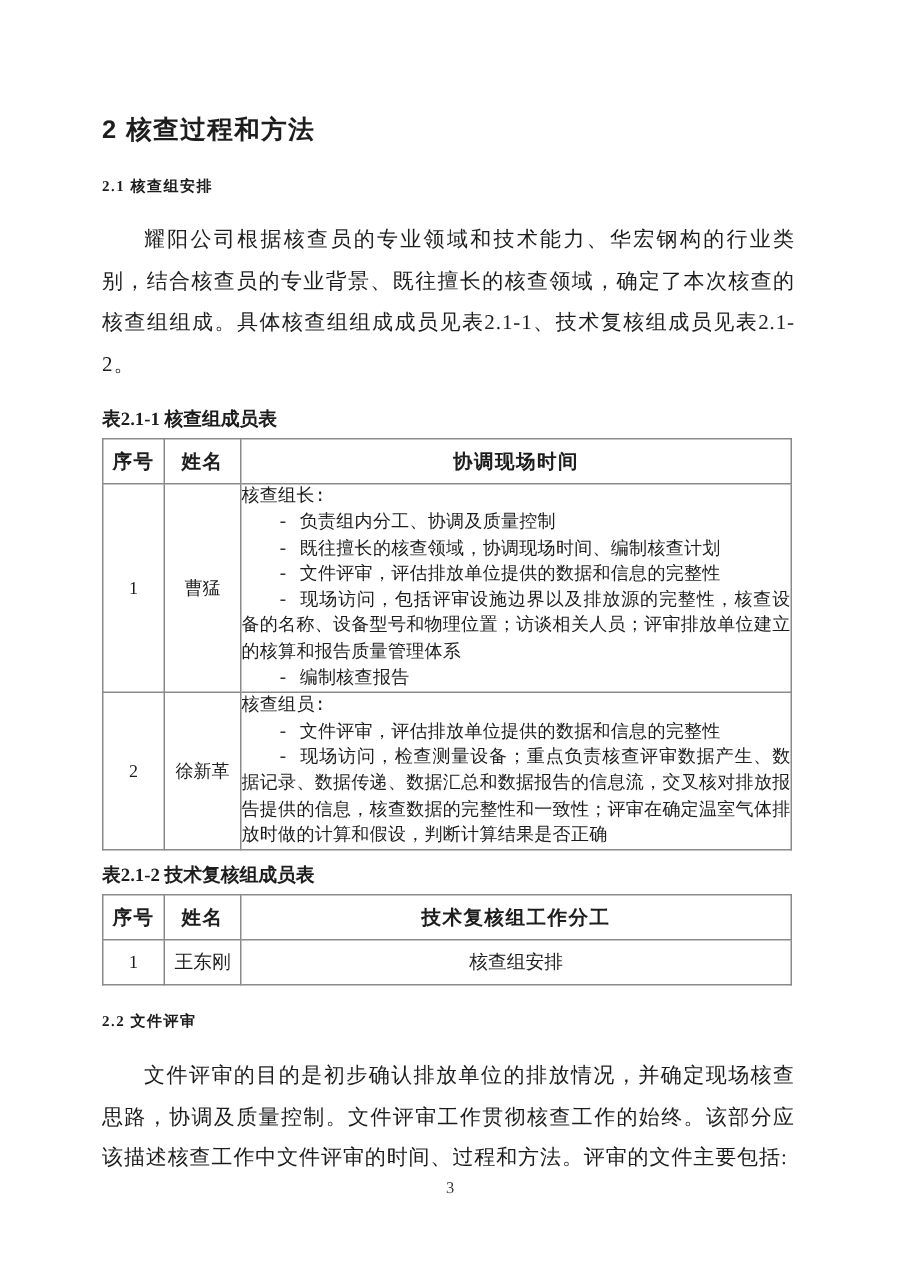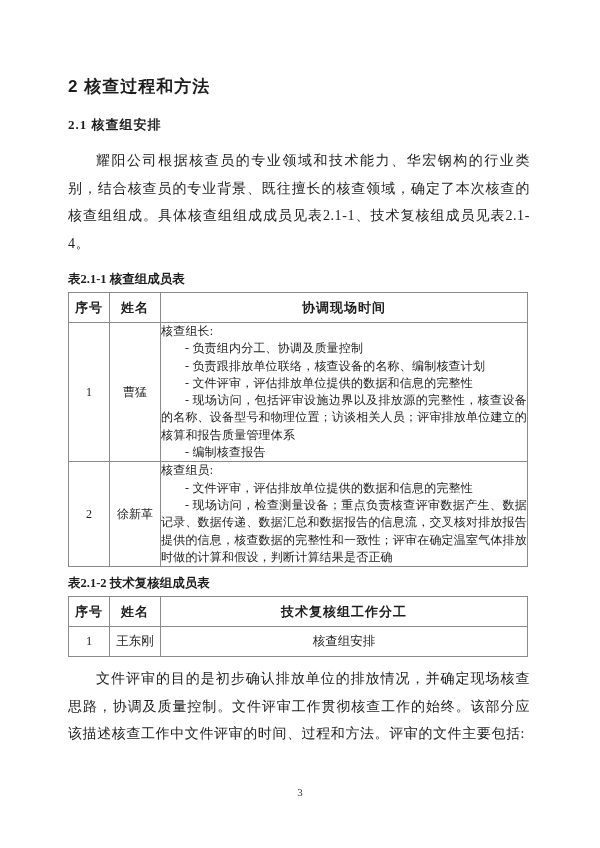--- a/index.html
+++ b/index.html
@@ -26,21 +26,21 @@
   .h1 {
     font-family: "Liberation Sans", "DejaVu Sans", sans-serif;
     font-weight: bold;
     font-size: 17px;
     letter-spacing: 1px;
     margin: 0 0 17px 0;
     line-height: 22px;
   }
   .h2 {
     font-weight: bold;
-    font-size: 13px;
+    font-size: 10px;
     letter-spacing: 1px;
     margin: 0 0 13px 0;
     line-height: 19px;
   }
   .para {
     font-size: 14px;
     line-height: 27.5px;
     text-align: justify;
     text-indent: 2em;
     letter-spacing: 0.6px;
@@ -80,20 +80,21 @@
     letter-spacing: 1px;
   }
   td.cell-center {
     text-align: center;
   }
   td.cell-duty {
     padding: 3px 5px 4px 5px;
     line-height: 17.3px;
     text-align: justify;
     letter-spacing: 0.2px;
+    font-family: Liberation Mono, monospace;
   }
   td.cell-duty .role-line { text-indent: 0; }
   td.cell-duty .duty-line { text-indent: 2em; }
   td.cell-simple {
     text-align: center;
     height: 29px;
     font-size: 12.5px;
   }
   .sec22-heading { margin-top: 15px; }
   .page-number {
@@ -108,21 +109,21 @@
 </style>
 </head>
 <body>
 
 <div class="page">
 
   <div class="h1">2 核查过程和方法</div>
 
   <div class="h2">2.1 核查组安排</div>
 
-  <p class="para">耀阳公司根据核查员的专业领域和技术能力、华宏钢构的行业类别，结合核查员的专业背景、既往擅长的核查领域，确定了本次核查的核查组组成。具体核查组组成成员见表2.1-1、技术复核组成员见表2.1-4。</p>
+  <p class="para">耀阳公司根据核查员的专业领域和技术能力、华宏钢构的行业类别，结合核查员的专业背景、既往擅长的核查领域，确定了本次核查的核查组组成。具体核查组组成成员见表2.1-1、技术复核组成员见表2.1-2。</p>
 
   <div class="tbl-title">表2.1-1 核查组成员表</div>
 
   <table class="member-table">
     <colgroup>
         <col class="c-no">
         <col class="c-name">
         <col>
       </colgroup>
     <tbody>
@@ -130,21 +131,21 @@
       <th class="head-cell">序号</th>
       <th class="head-cell">姓名</th>
       <th class="head-cell">协调现场时间</th>
     </tr>
     <tr>
       <td class="cell-center">1</td>
       <td class="cell-center">曹猛</td>
       <td class="cell-duty">
         <div class="role-line">核查组长:</div>
         <div class="duty-line">- 负责组内分工、协调及质量控制</div>
-        <div class="duty-line">- 负责跟排放单位联络，核查设备的名称、编制核查计划</div>
+        <div class="duty-line">- 既往擅长的核查领域，协调现场时间、编制核查计划</div>
         <div class="duty-line">- 文件评审，评估排放单位提供的数据和信息的完整性</div>
         <div class="duty-line">- 现场访问，包括评审设施边界以及排放源的完整性，核查设备的名称、设备型号和物理位置；访谈相关人员；评审排放单位建立的核算和报告质量管理体系</div>
         <div class="duty-line">- 编制核查报告</div>
       </td>
     </tr>
     <tr>
       <td class="cell-center">2</td>
       <td class="cell-center">徐新革</td>
       <td class="cell-duty">
         <div class="role-line">核查组员:</div>
@@ -170,18 +171,19 @@
       <th class="head-cell">技术复核组工作分工</th>
     </tr>
     <tr>
       <td class="cell-simple">1</td>
       <td class="cell-simple">王东刚</td>
       <td class="cell-simple">核查组安排</td>
     </tr>
   </tbody>
     </table>
 
+  <div class="h2 sec22-heading">2.2 文件评审</div>
 
   <p class="para">文件评审的目的是初步确认排放单位的排放情况，并确定现场核查思路，协调及质量控制。文件评审工作贯彻核查工作的始终。该部分应该描述核查工作中文件评审的时间、过程和方法。评审的文件主要包括:</p>
 
 </div>
 
 <div class="page-number">3</div>
 
 </body></html>

